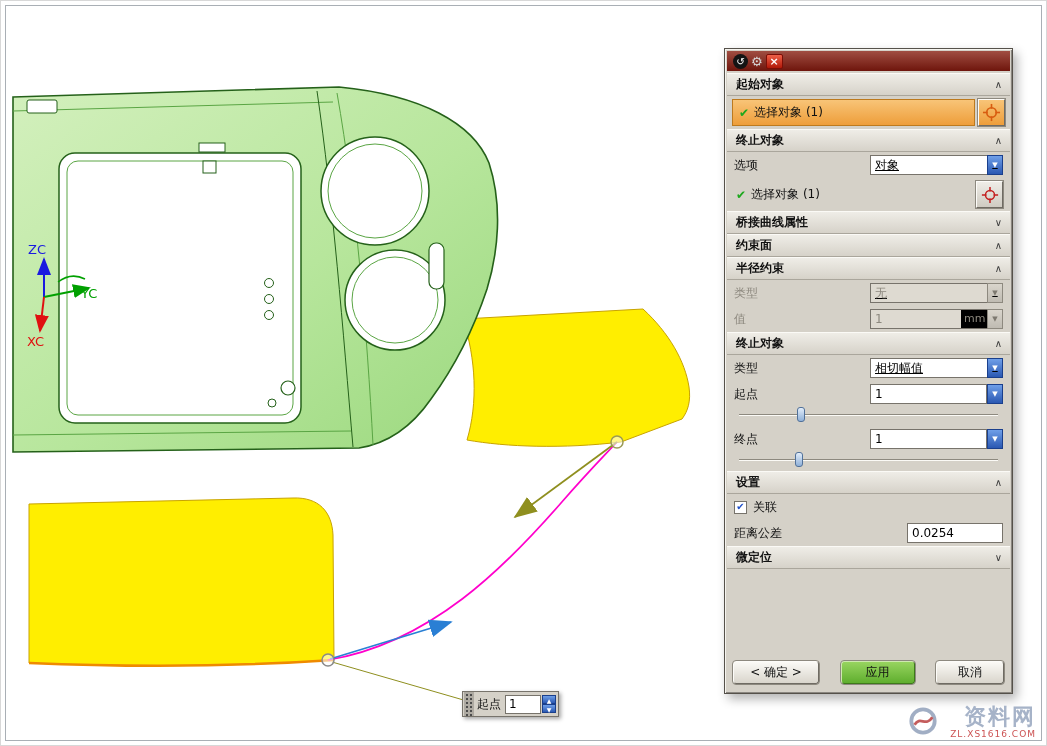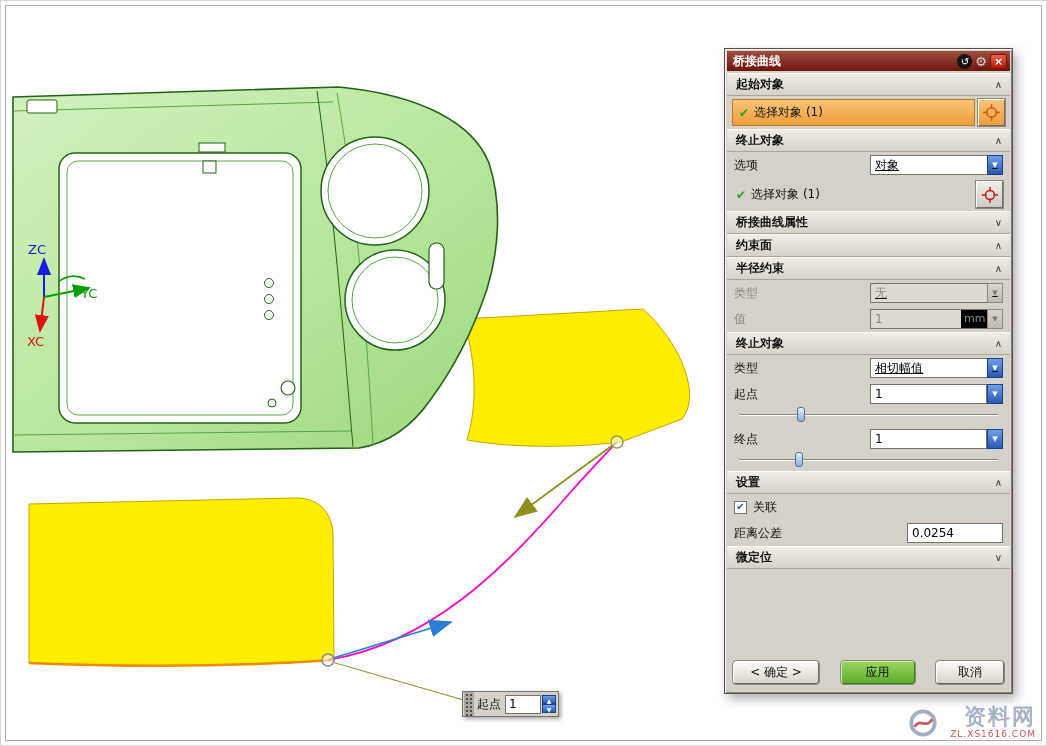--- a/index.html
+++ b/index.html
@@ -85,21 +85,21 @@
 
   .btnrow { margin-top:auto; display:flex; justify-content:space-between; padding:5px 6px 6px; flex:none; }
   .dbtn { height:23px; font-size:12px; font-family:inherit; color:#111; border-radius:3px; cursor:pointer;
     background:linear-gradient(#fbfaf6,#d9d5cc); border:1px solid; border-color:#fdfcf9 #6f6b63 #6f6b63 #fdfcf9;
     outline:1px solid #8d897f; padding:0 8px; }
   .dbtn.ok { width:86px; }
   .dbtn.apply { width:74px; background:linear-gradient(#97d45f,#5fae2e); border-color:#cfe9b0 #3d7a1a #3d7a1a #cfe9b0; }
   .dbtn.cancel { width:68px; }
 
   
-  .watermark { position:absolute; right:10px; bottom:6px; display:flex; align-items:center; gap:12px; opacity:.92; }
+  .watermark { position:absolute; right:10px; bottom:6px; display:flex; gap:12px; opacity:.92; }
   .wm-logo { width:30px; height:30px; }
   .wm-text { display:flex; flex-direction:column; align-items:flex-end; }
   .wm-name { font-size:22px; font-weight:bold; color:#9fadc4; line-height:22px; letter-spacing:2px; }
   .wm-url { font-size:9px; color:#c84444; letter-spacing:1px; margin-top:1px; }
 </style>
 </head>
 <body>
 
 <div class="stage">
   <div class="outer-frame"></div>
@@ -178,21 +178,20 @@
     <span class="fb-label">起点</span>
     <input class="fb-input" value="1" style="">
     <div class="fb-spin">
       <div class="fb-up">▲</div>
       <div class="fb-down">▼</div>
     </div>
   </div>
 
   <div class="dialog">
     <div class="ttl">
-      <span class="ttl-txt">桥接曲线</span>
       <span class="ttl-icons">
         <span class="ic-reset">↺</span>
         <span class="ic-gear">⚙</span>
         <span class="ic-close">×</span>
       </span>
     </div>
 
     <div class="body">
 
       <div class="sec-h">

